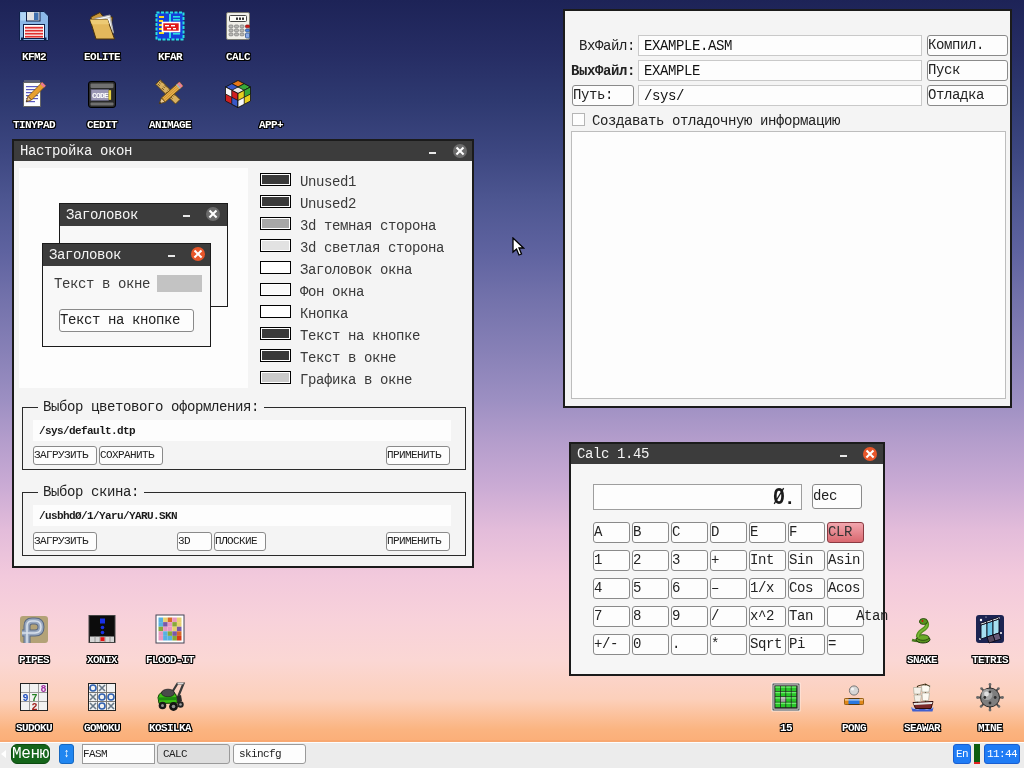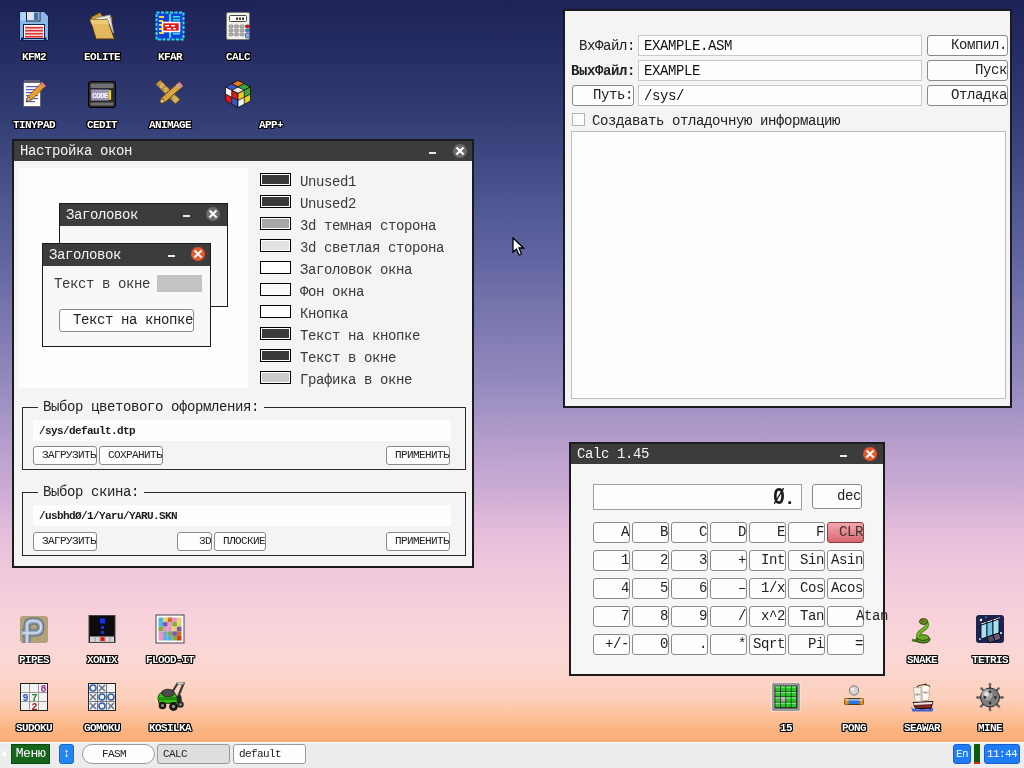--- a/index.html
+++ b/index.html
@@ -21,21 +21,21 @@
 .tbar { position:absolute; left:0; top:0; right:0; height:20px; background:#3c3c3c; }
 .tbar .ttl { position:absolute; left:6px; top:0; line-height:20px; color:#f4f4f4; font-size:14px; letter-spacing:-0.4px; }
 .mindash { position:absolute; width:7px; height:2px; background:#e8e8e8; }
 .closebtn { position:absolute; width:14px; height:14px; border-radius:50%; top:4px; }
 .closebtn:before { content:""; position:absolute; left:2px; top:5.9px; width:10px; height:2.2px; background:#fff; transform:rotate(45deg); }
 .closebtn:after { content:""; position:absolute; left:2px; top:5.9px; width:10px; height:2.2px; background:#fff; transform:rotate(-45deg); }
 .graycl { background:#6b6b6b; }
 .orangecl { background:#e8562a; }
 .fld { position:absolute; background:#fdfdfd; border:1px solid #c9c9c9; }
 .btn { position:absolute; background:#fdfdfd; border:1px solid #8a8a8a; border-radius:3px;
-  color:#222; text-align:right; }
+  color:#222; text-align:left; }
 .icon { position:absolute; width:32px; height:32px; }
 .ilabel { position:absolute; width:90px; text-align:center; color:#fff;
   font-size:11px; letter-spacing:-0.6px; font-weight:bold;
   text-shadow:1px 0 0 #000, -1px 0 0 #000, 0 1px 0 #000, 0 -1px 0 #000,
     1px 1px 0 #000, -1px -1px 0 #000, 1px -1px 0 #000, -1px 1px 0 #000; }
 </style>
 </head>
 <body>
 
 <div class="win" style="left:12px; top:139px; width:462px; height:429px;">
@@ -533,25 +533,25 @@
           <circle cx="21.2" cy="16.5" r="1.4"></circle>
           <circle cx="16" cy="22" r="1.4"></circle>
         </g>
       </svg></div>
     <div class="ilabel" style="left:945px; top:722px;">MINE</div>
   </div>
 
 <div style="position:absolute; left:0; top:740px; width:1024px; height:2px; background:#f8a871;"></div>
 <div style="position:absolute; left:0; top:742px; width:1024px; height:26px; background:#ececec; border-top:1px solid #fdfdfd;"></div>
 <div style="position:absolute; left:1px; top:750px; width:0; height:0; border-right:5px solid #fff; border-top:4px solid transparent; border-bottom:4px solid transparent;"></div>
-<div style="position:absolute; left:11px; top:744px; width:39px; height:20px; background:#15651a; border:1px solid #0c4a10; border-radius:0; color:#fff; text-align:center; font-size:13px; letter-spacing:-0.4px; line-height:18px;">Меню</div>
+<div style="position:absolute; left:11px; top:744px; width:39px; height:20px; background:#15651a; border:1px solid #0c4a10; border-radius:6px; color:#fff; text-align:center; font-size:16px; letter-spacing:-0.4px; line-height:18px;">Меню</div>
 <div style="position:absolute; left:59px; top:744px; width:15px; height:20px; background:#2186f0; border:1px solid #1668c0; border-radius:3px; color:#fff; text-align:center; font-size:12px; line-height:18px;">↕</div>
-<div style="position:absolute; left:82px; top:744px; width:73px; height:20px; background:#fdfdfd; border:1px solid #9a9a9a; border-radius:10px; color:#222; font-size:11px; letter-spacing:-0.6px; line-height:18px; padding-left:19px;">FASM</div>
+<div style="position:absolute; left:82px; top:744px; width:73px; height:20px; background:#fdfdfd; border:1px solid #9a9a9a; border-radius:0; color:#222; font-size:11px; letter-spacing:-0.6px; line-height:18px; padding-left:0;">FASM</div>
 <div style="position:absolute; left:157px; top:744px; width:73px; height:20px; background:#dedede; border:1px solid #9a9a9a; border-radius:3px; color:#222; font-size:11px; letter-spacing:-0.6px; line-height:18px; padding-left:5px;">CALC</div>
-<div style="position:absolute; left:233px; top:744px; width:73px; height:20px; background:#fdfdfd; border:1px solid #9a9a9a; border-radius:3px; color:#222; font-size:11px; letter-spacing:-0.6px; line-height:18px; padding-left:5px;">default</div>
+<div style="position:absolute; left:233px; top:744px; width:73px; height:20px; background:#fdfdfd; border:1px solid #9a9a9a; border-radius:3px; color:#222; font-size:11px; letter-spacing:-0.6px; line-height:18px; padding-left:5px;">skincfg</div>
 <div style="position:absolute; left:953px; top:744px; width:18px; height:20px; background:#1f7cf5; border:1px solid #1a5fd0; border-radius:3px; color:#fff; text-align:center; font-size:11px; letter-spacing:-0.6px; line-height:18px;">En</div>
 <div style="position:absolute; left:974px; top:744px; width:6px; height:20px; background:#0c5c0e;"></div>
 <div style="position:absolute; left:974px; top:762px; width:6px; height:2px; background:#e02020;"></div>
 <div style="position:absolute; left:984px; top:744px; width:36px; height:20px; background:#1f7cf5; border:1px solid #1a5fd0; border-radius:3px; color:#fff; text-align:center; font-size:11px; letter-spacing:-0.6px; line-height:18px;">11:44</div>
 
 <svg style="position:absolute; left:512px; top:237px;" width="13" height="20" viewBox="0 0 13 20">
   <path d="M1 1 L1 15 L4.5 12 L7 18 L9.5 17 L7 11 L11.5 11 Z" fill="#fff" stroke="#000" stroke-width="1.3"></path>
 </svg>
 
 </body></html>

